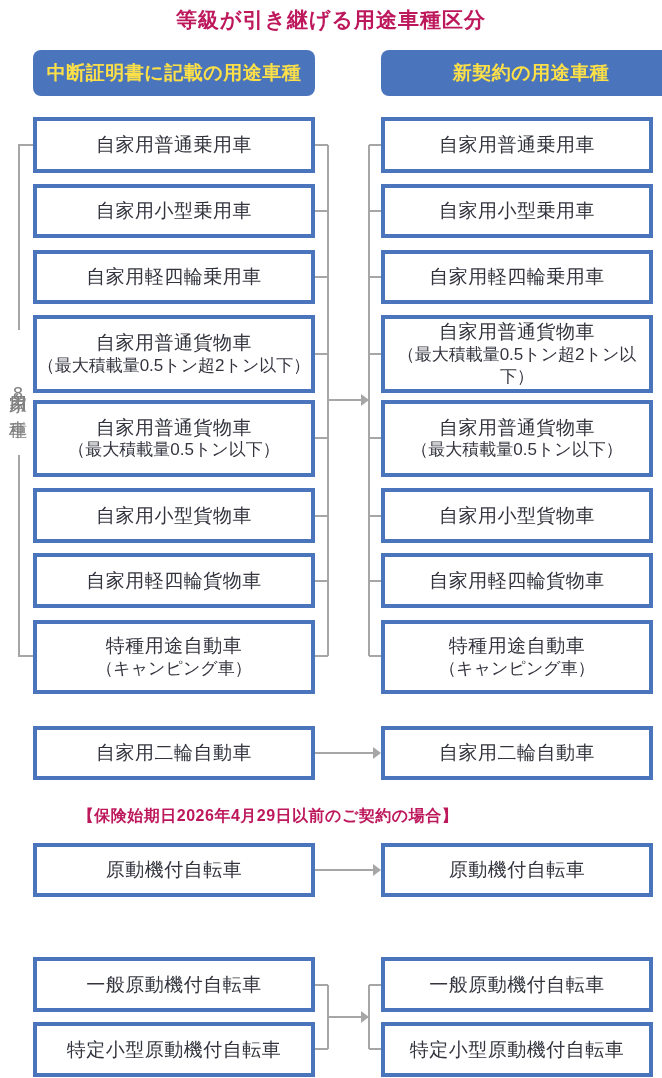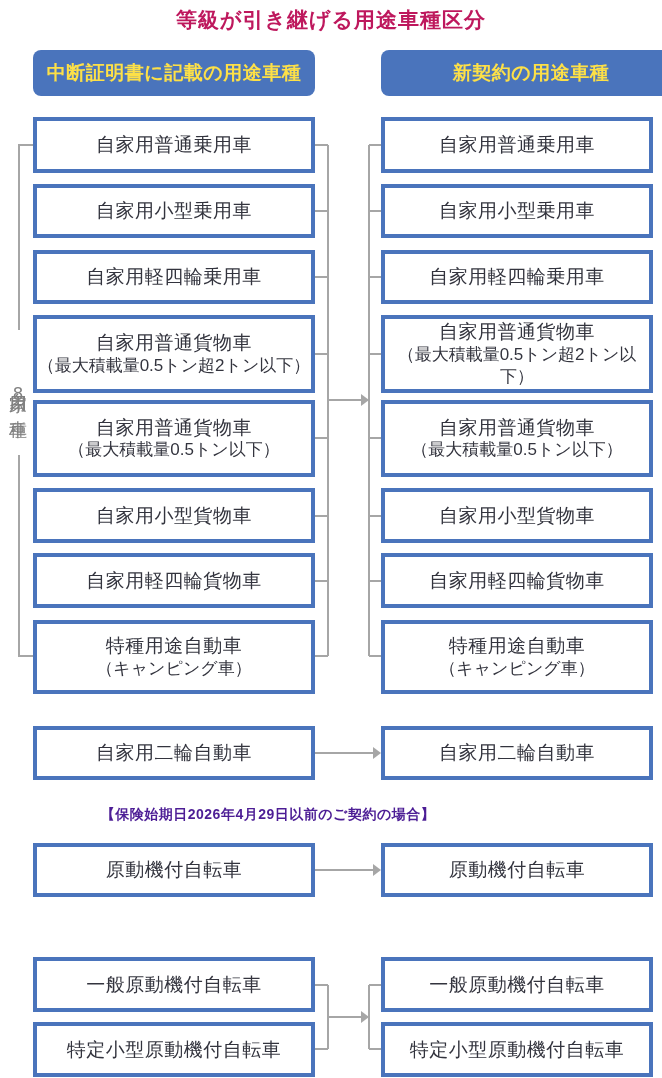--- a/index.html
+++ b/index.html
@@ -13,21 +13,21 @@
   .col-header.left{left:33px;width:282px;}
   .col-header.right{left:381px;width:300px;}
   .box{position:absolute;background:#ffffff;border:4px solid #4a74bc;box-sizing:border-box;
        display:flex;flex-direction:column;align-items:center;justify-content:center;
        text-align:center;color:#33343e;}
   .box.left{left:33px;width:282px;}
   .box.right{left:381px;width:272px;}
   .box .main{font-size:19px;line-height:1.25;letter-spacing:0.5px;}
   .box .sub{font-size:17px;line-height:1.3;letter-spacing:0;}
   .section-heading{position:absolute;left:0;width:536px;text-align:center;
-                   font-size:14px;font-weight:bold;color:#4c1d95;letter-spacing:0.5px;}
+                   font-size:16px;font-weight:bold;color:#be185d;letter-spacing:0.5px;}
   .group-label{position:absolute;left:4px;top:331px;width:28px;height:126px;
                display:flex;align-items:center;justify-content:center;
                writing-mode:vertical-rl;text-orientation:upright;
                font-size:18px;color:#808080;letter-spacing:2px;}
   svg.connectors{position:absolute;left:0;top:0;width:662px;height:1078px;pointer-events:none;}
   svg.connectors line, svg.connectors polyline{stroke:#a6a6a6;stroke-width:2;fill:none;}
   svg.connectors polygon{fill:#a6a6a6;stroke:none;}
 </style>
 </head>
 <body>

